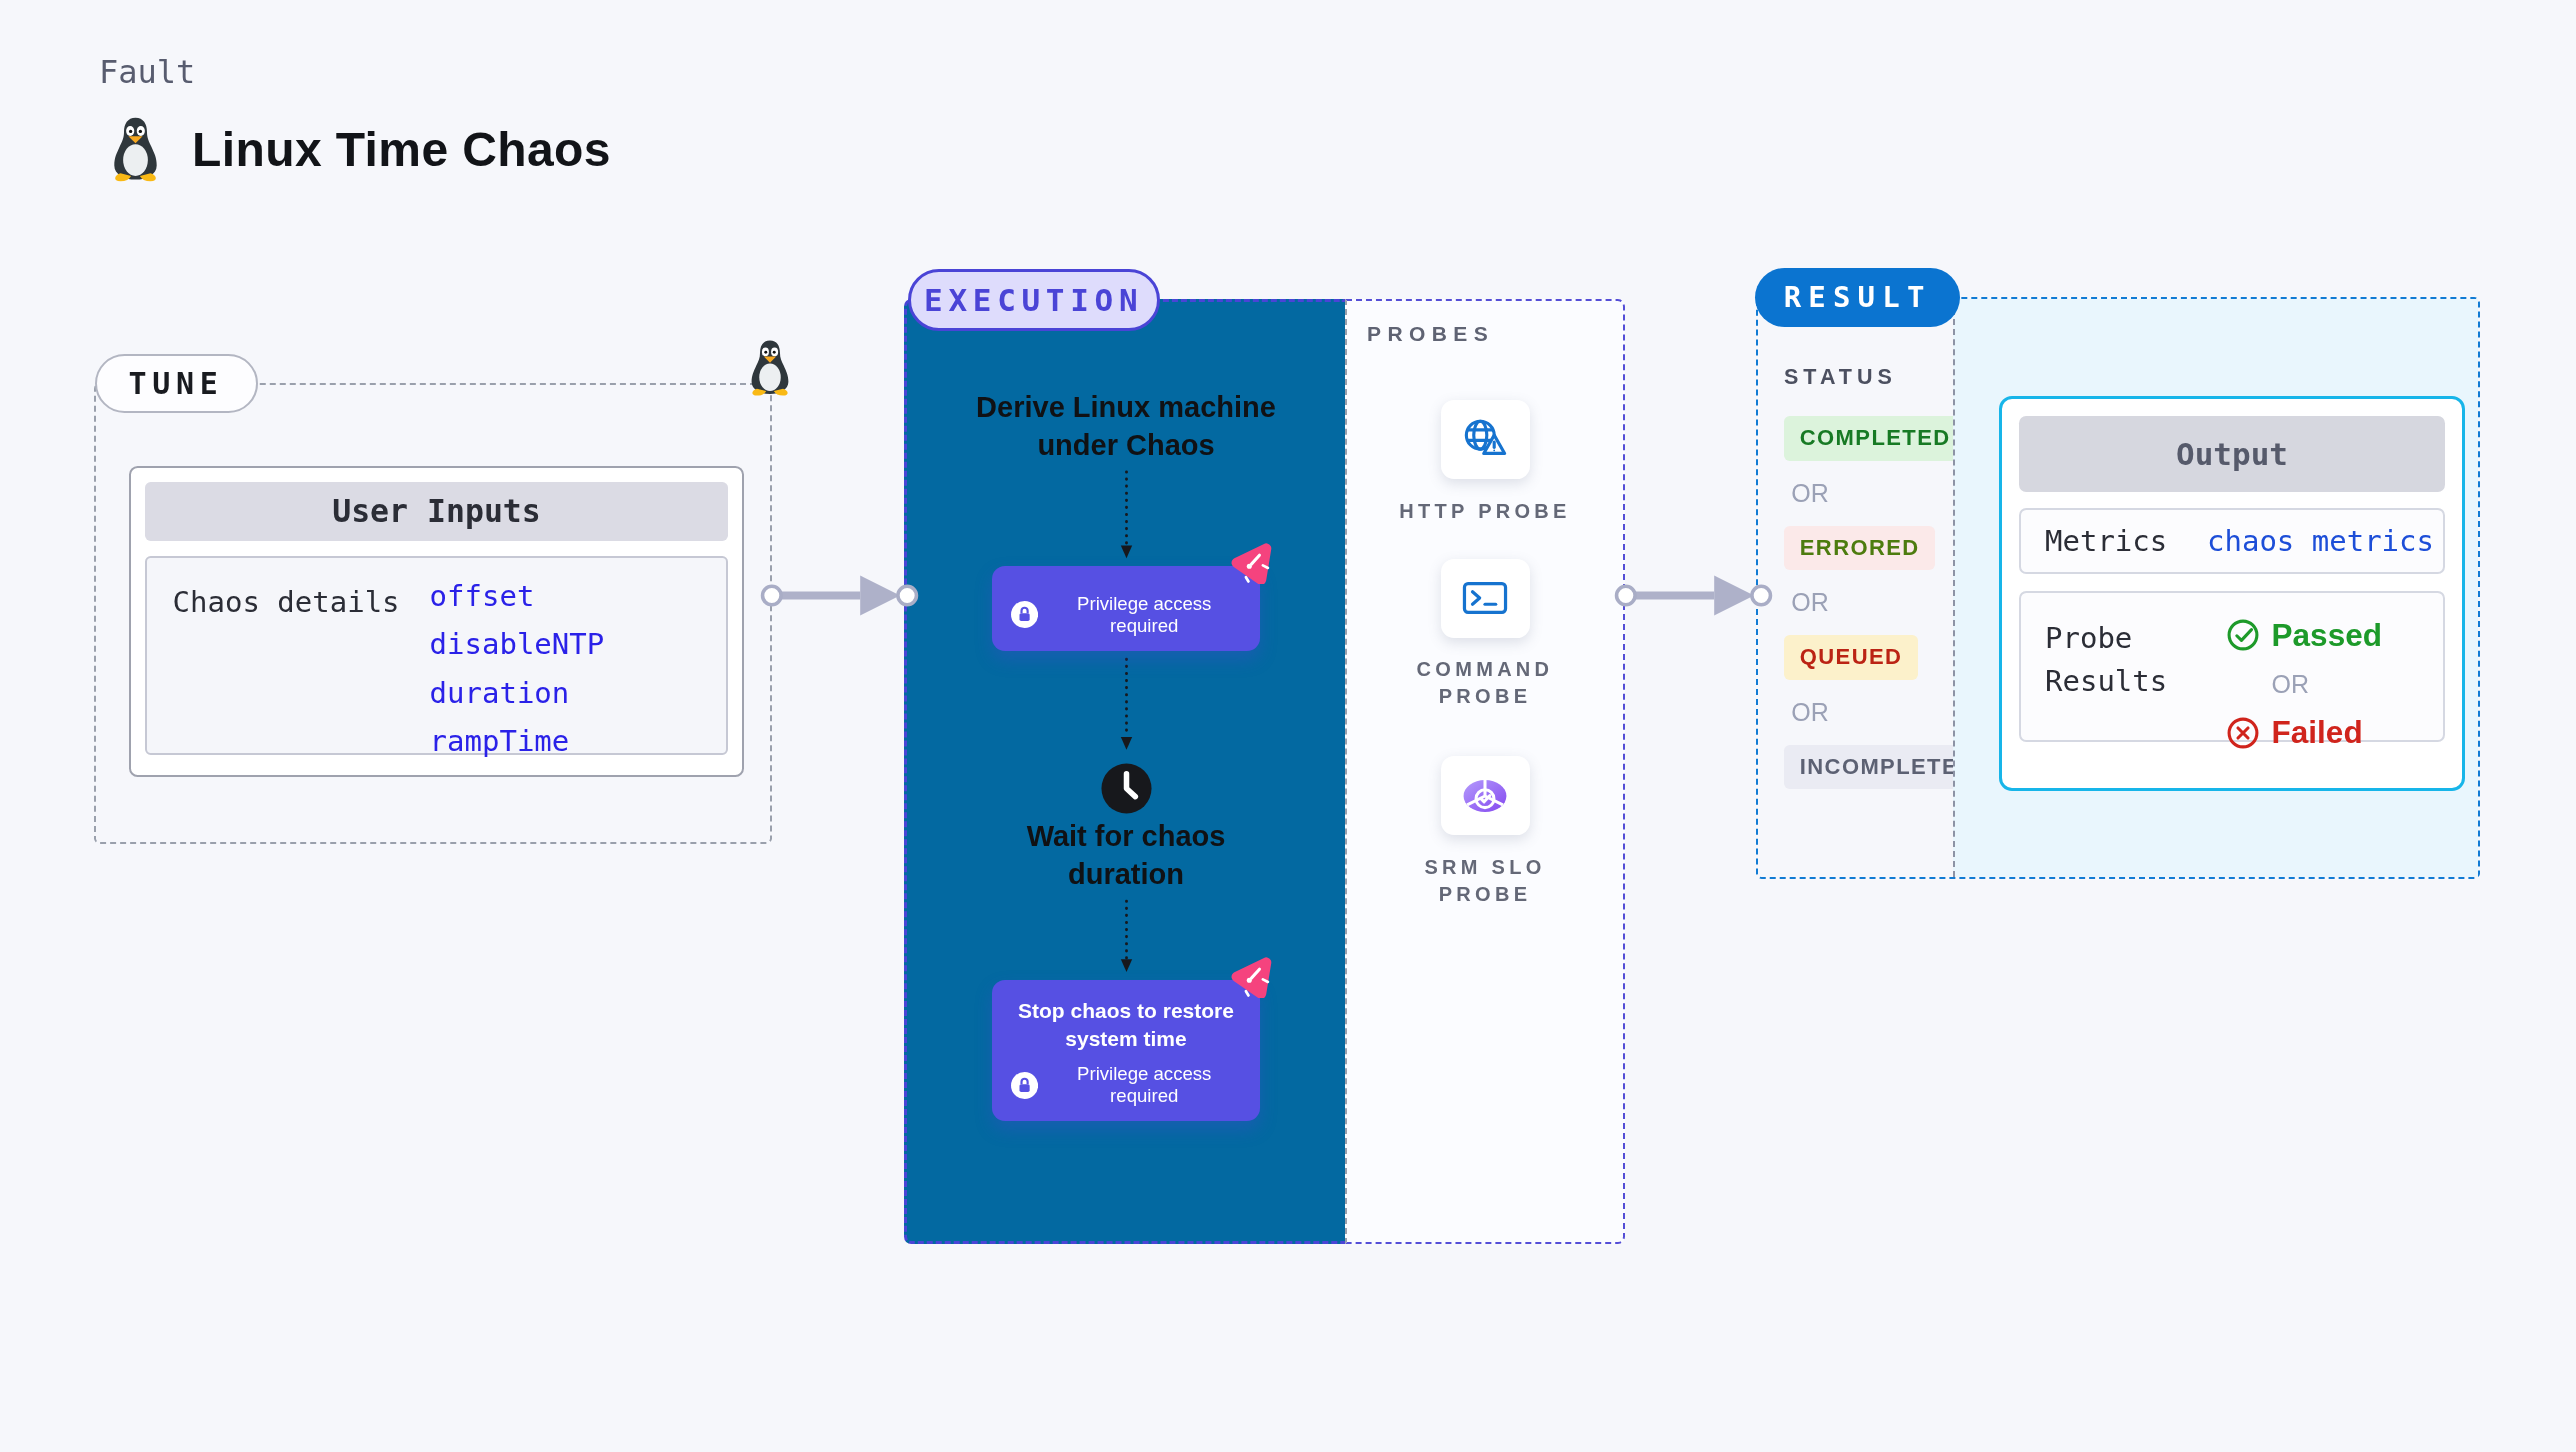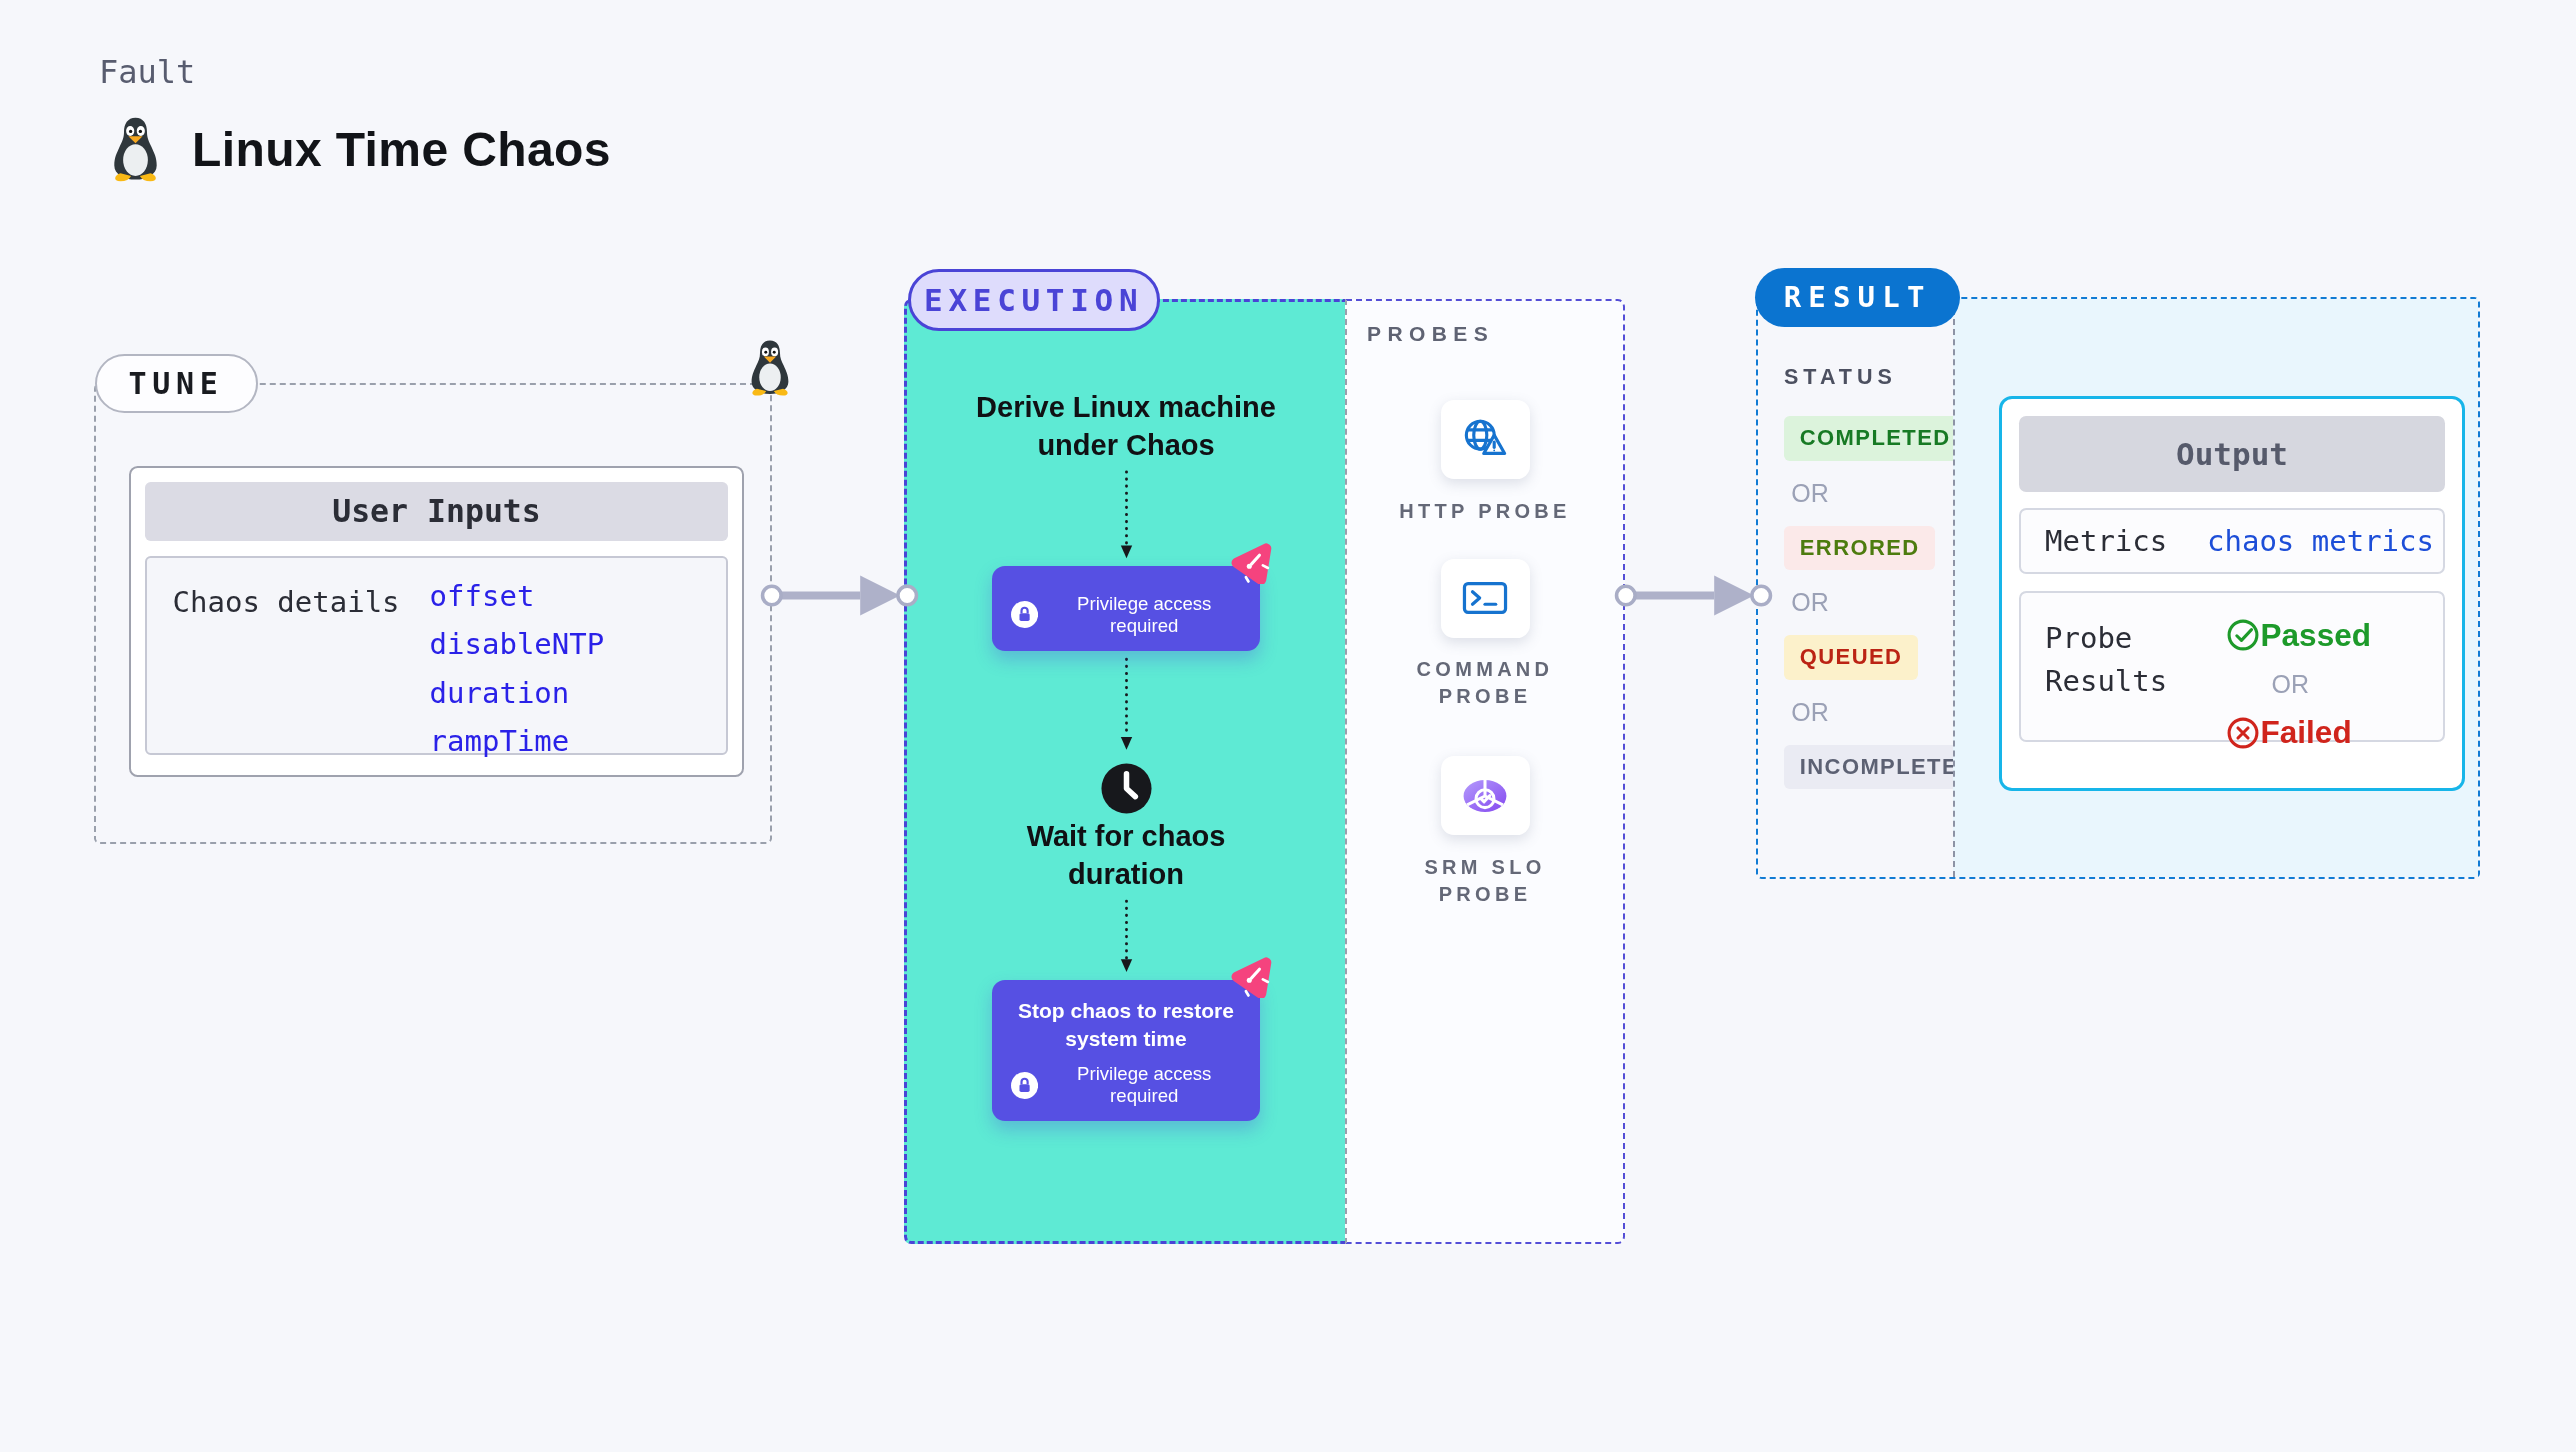--- a/index.html
+++ b/index.html
@@ -31,21 +31,21 @@
   .ui-body{margin-top:15px;height:199px;background:#f5f6fa;border:2.1px solid #c6c8d4;border-radius:5.7px;
            display:flex;align-items:flex-start;padding:21.5px 0 0 26px;box-sizing:border-box;}
   .ui-row-label{font-family:"DejaVu Sans Mono",monospace;font-size:29px;color:#2b2d36;margin-top:5.7px;}
   .ui-links{margin-left:30px;display:flex;flex-direction:column;gap:14.3px;}
   .ui-link{font-family:"DejaVu Sans Mono",monospace;font-size:29px;color:#2a21e8;text-decoration:none;}
 
   .connector{position:absolute;z-index:8;}
 
   
   .exec-group{position:absolute;left:904px;top:299px;width:721px;height:945px;display:flex;}
-  .exec-flow{width:441px;background:#5eead4;border:3.6px dashed #4a44d6;border-right:none;
+  .exec-flow{width:441px;background:#0369a1;border:3.6px dashed #4a44d6;border-right:none;
              border-radius:7.2px 0 0 7.2px;box-sizing:border-box;position:relative;
              display:flex;flex-direction:column;align-items:center;}
   .exec-pill{left:0.7px;top:-33px;width:252px;height:62px;background:#dedcfc;
              border:3.6px solid #4a44d6;font-size:31px;letter-spacing:5.7px;color:#4a44d6;}
   .step-label{font-weight:bold;font-size:29px;line-height:1.3;text-align:center;color:#101114;}
   .derive{margin-top:87px;width:337px;}
   .flow-arrow{margin:5.7px 0;}
   .action-box{position:relative;width:268px;background:#5650e3;border-radius:13px;
               padding:17px 18.6px 14.3px;box-sizing:border-box;color:#fff;text-align:center;
               box-shadow:0 8.6px 17px rgba(74,68,214,.28);}
@@ -90,21 +90,21 @@
                  justify-content:center;font-family:"DejaVu Sans Mono",monospace;font-weight:bold;
                  font-size:31px;color:#565a6b;}
   .o-row{border:2.1px solid #d5d8e2;border-radius:7.2px;background:#fcfcfe;box-sizing:border-box;}
   .metrics-row{margin-top:15.8px;height:66px;display:flex;align-items:center;padding-left:24px;}
   .metrics-label{font-family:"DejaVu Sans Mono",monospace;font-size:29px;color:#2b2d36;width:162px;}
   .metrics-value{font-family:"DejaVu Sans Mono",monospace;font-size:29px;color:#1d4ed8;text-decoration:none;}
   .results-row{margin-top:17px;height:151px;display:flex;padding:24px 0 0 24px;}
   .results-label{font-family:"DejaVu Sans Mono",monospace;font-size:29px;line-height:1.5;
                  width:162px;color:#2b2d36;}
   .results-states{margin-left:18.6px;display:flex;flex-direction:column;align-items:flex-start;}
-  .state-row{display:flex;align-items:center;gap:1px;}
+  .state-row{display:flex;align-items:center;gap:12px;}
   .passed-text{font-weight:bold;font-size:31.5px;color:#1d9a2a;}
   .failed-text{font-weight:bold;font-size:31.5px;color:#d0241c;}
   .or-small{margin:15.8px 0 15.8px 46px;padding-left:0;}
 </style>
 </head>
 <body>
 
 <div class="canvas">
 
   <div class="eyebrow">Fault</div>

